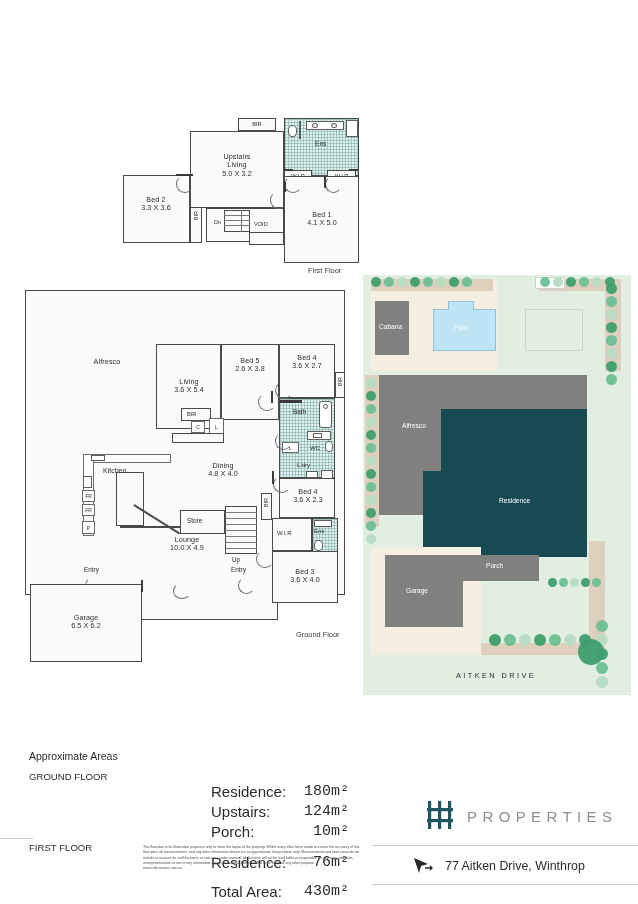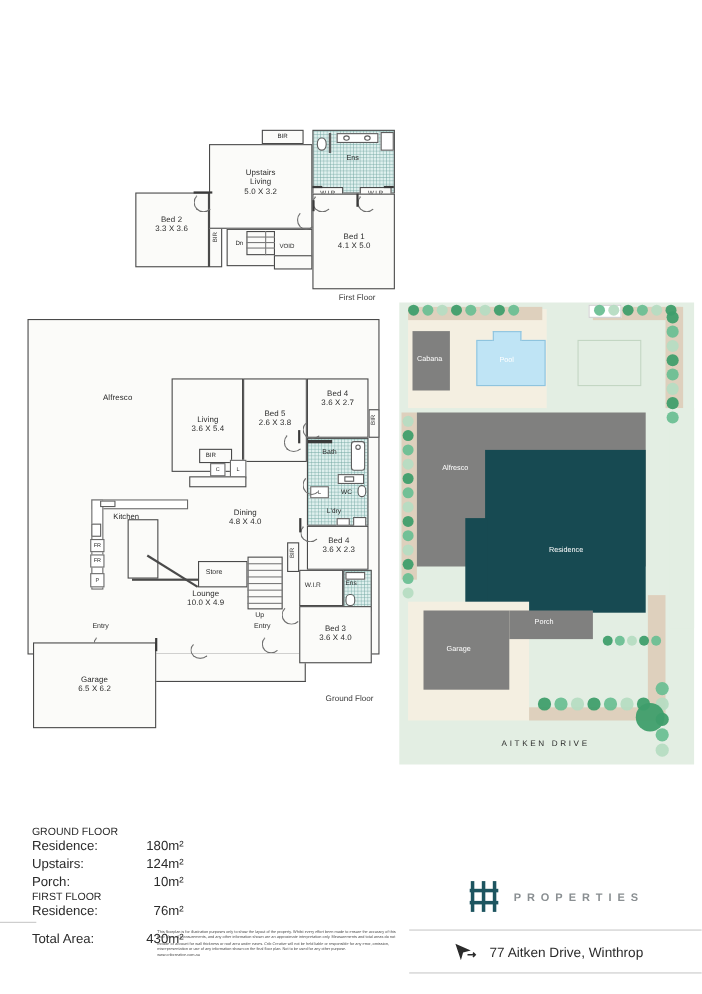--- a/index.html
+++ b/index.html
@@ -37,33 +37,33 @@
   .site{position:absolute;left:363px;top:275px;width:268px;height:420px;}
   .sl{position:absolute;box-sizing:border-box;}
   .sitelbl{position:absolute;font-size:7px;color:#fff;white-space:nowrap;}
   .street{position:absolute;font-size:7.4px;letter-spacing:2.4px;color:#2b2b2b;}
   .tree{position:absolute;border-radius:50%;}
 
   
   .areas{position:absolute;left:29px;top:750px;width:320px;}
   .areas .hdr{font-size:10.5px;color:#2b2b2b;margin-bottom:9px;}
   .areas .sec{font-size:9.6px;color:#2b2b2b;margin-top:1px;}
-  .arow{display:flex;font-size:12px;color:#2b2b2b;line-height:1.32;}
+  .arow{display:flex;font-size:15px;color:#2b2b2b;line-height:1.32;justify-content:flex-end;}
   .arow .k{width:86px;}
-  .arow .v{width:52px;text-align:right;}
+  .arow .v{width:52px;text-align:right;font-family:Liberation Mono, monospace;}
   .arow.total{margin-top:9px;}
 
   .disc{position:absolute;left:143px;top:845px;width:218px;font-size:3.5px;
         line-height:1.5;color:#4a4a4a;}
   .disc .lnk{color:#4a4a4a;}
 
   .brand{position:absolute;left:424px;top:798px;display:flex;align-items:center;}
   .brand .mark{width:34px;height:34px;position:relative;margin-right:9px;}
   .brand .btxt .b1{font-size:21px;font-weight:bold;letter-spacing:1.2px;color:#1d5560;line-height:1;}
-  .brand .btxt .b2{font-size:10px;letter-spacing:5.4px;color:#8a8f92;line-height:1;margin-top:3px;font-weight:bold;}
+  .brand .btxt .b2{font-size:15px;letter-spacing:5.4px;color:#8a8f92;line-height:1;margin-top:3px;}
   .addr{position:absolute;left:412px;top:855px;display:flex;align-items:center;}
   .addr .txt{font-size:12.4px;color:#2b2b2b;margin-left:9px;}
   .hline{position:absolute;background:#c9c9c9;height:1px;}
 </style>
 </head>
 <body>
 
 <div class="canvas">
 
   <div class="plan" style="left:118px;top:113px;width:245px;height:160px;">
@@ -142,21 +142,21 @@
       <span>Alfresco</span>
     </div>
 
     <div class="room" style="left:131px;top:54px;width:65px;height:85px;"></div>
     <div class="lbl" style="left:136px;top:88px;width:56px;">
       <span>Living</span>
       <span class="dim">3.6 X 5.4</span>
     </div>
 
     <div class="room" style="left:196px;top:54px;width:58px;height:76px;"></div>
-    <div class="lbl" style="left:199px;top:82px;width:52px;">
+    <div class="lbl" style="left:199px;top:67px;width:52px;">
       <span>Bed 5</span>
       <span class="dim">2.6 X 3.8</span>
     </div>
 
     <div class="room" style="left:254px;top:54px;width:56px;height:54px;"></div>
     <div class="lbl" style="left:256px;top:64px;width:52px;">
       <span>Bed 4</span>
       <span class="dim">3.6 X 2.7</span>
     </div>
     <div class="room thin" style="left:310px;top:82px;width:10px;height:26px;"></div>
@@ -358,20 +358,21 @@
       <div class="tree" style="left: 504px; top: 634px; width: 12px; height: 12px; background: rgb(108, 191, 147); position: absolute; border-radius: 50%; opacity: 0.95;"></div>
       <div class="tree" style="left: 519px; top: 634px; width: 12px; height: 12px; background: rgb(182, 220, 194); position: absolute; border-radius: 50%; opacity: 0.95;"></div>
       <div class="tree" style="left: 534px; top: 634px; width: 12px; height: 12px; background: rgb(63, 158, 108); position: absolute; border-radius: 50%; opacity: 0.95;"></div>
       <div class="tree" style="left: 549px; top: 634px; width: 12px; height: 12px; background: rgb(108, 191, 147); position: absolute; border-radius: 50%; opacity: 0.95;"></div>
       <div class="tree" style="left: 564px; top: 634px; width: 12px; height: 12px; background: rgb(182, 220, 194); position: absolute; border-radius: 50%; opacity: 0.95;"></div>
       <div class="tree" style="left: 579px; top: 634px; width: 12px; height: 12px; background: rgb(63, 158, 108); position: absolute; border-radius: 50%; opacity: 0.95;"></div>
       <div class="tree" style="left: 578px; top: 639px; width: 26px; height: 26px; background: rgb(63, 158, 108); position: absolute; border-radius: 50%; opacity: 0.95;"></div>
     </div>
 
   <div class="areas">
+    <div class="hdr">Approximate Areas</div>
     <div class="sec">GROUND FLOOR</div>
     <div class="arow">
       <span class="k">Residence:</span>
       <span class="v">180m²</span>
     </div>
     <div class="arow">
       <span class="k">Upstairs:</span>
       <span class="v">124m²</span>
     </div>
     <div class="arow">

